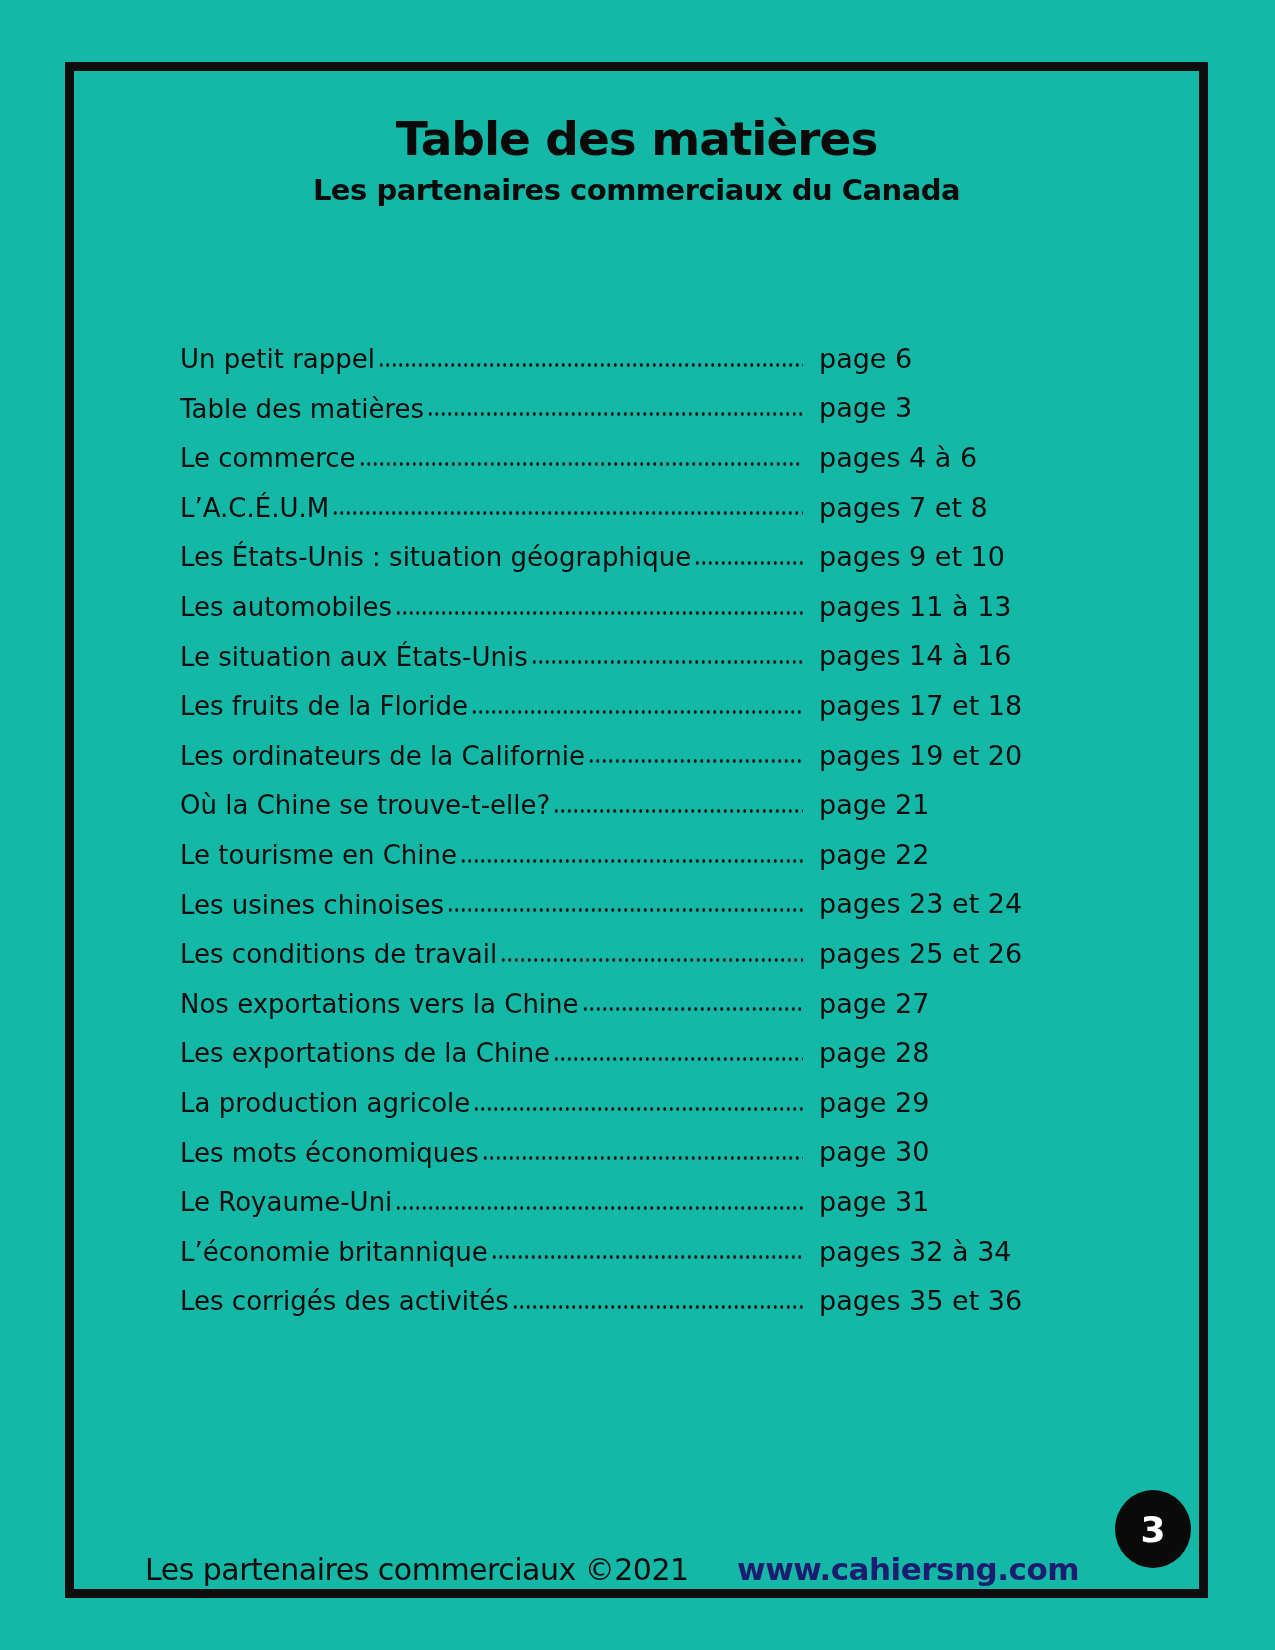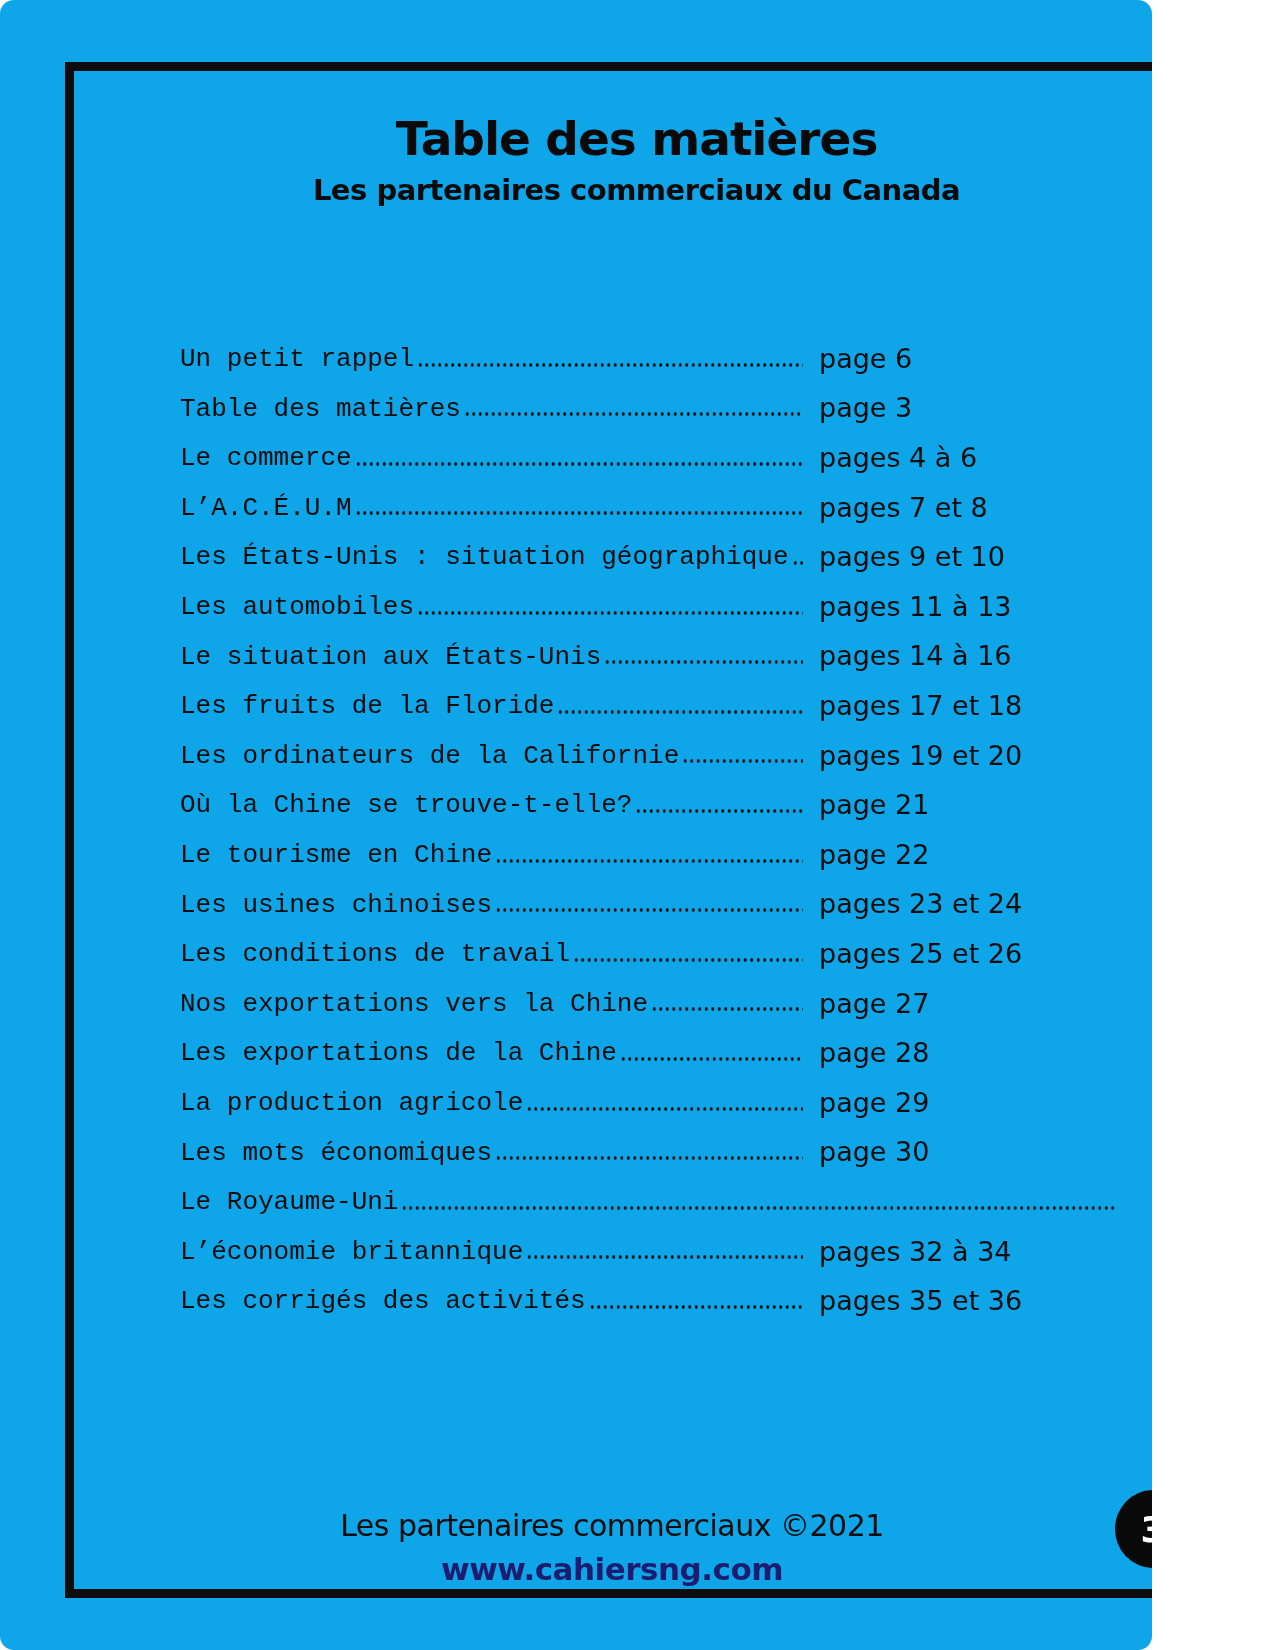--- a/index.html
+++ b/index.html
@@ -1,25 +1,24 @@
 <!DOCTYPE html>
 <html><head>
 <meta charset="utf-8">
 <title>Table des matières</title>
 <style>
   html, body { margin: 0; padding: 0; background: #ffffff; }
   .page {
     position: relative;
-    width: 1152px;
+    width: 1275px;
     height: 1650px;
-    background: #0ea5e9;
+    background: #14b8a6;
     font-family: "DejaVu Sans", sans-serif;
     color: #0d0d0d;
     overflow: hidden;
-    border-radius: 14px;
   }
   .sheet {
     position: absolute;
     left: 65px;
     top: 62px;
     width: 1125px;   
     height: 1518px;  
     border: 9px solid #0d0d0d;
   }
   .header { margin-top: 42px; text-align: center; }
@@ -46,21 +45,20 @@
   .toc-row {
     display: flex;
     align-items: flex-end;
     height: 49.6px;
   }
   .toc-label {
     flex: 0 0 auto;
     font-size: 26px;
     white-space: nowrap;
     line-height: 1.25;
-    font-family: Liberation Mono, monospace;
   }
   .leader {
     flex: 1 1 auto;
     height: 4px;
     margin: 0 4px 9px 3px;
     background-image: radial-gradient(circle, #161616 1.5px, transparent 1.9px);
     background-size: 6.5px 4px;
     background-repeat: repeat-x;
     background-position: left bottom;
     min-width: 10px;
@@ -73,22 +71,21 @@
     white-space: nowrap;
     line-height: 1.25;
   }
   .footer {
     position: absolute;
     left: 71px;
     right: 120px;
     bottom: 2px;
     display: flex;
     justify-content: space-between;
-    align-items: center;
-    flex-direction: column;
+    align-items: flex-end;
   }
   .footer-copyright {
     font-size: 30px;
     color: #0d0d0d;
     letter-spacing: -0.5px;
   }
   .footer-site {
     font-size: 31px;
     font-weight: 700;
     text-decoration: none;
@@ -232,20 +229,21 @@
 
   <div class="toc-row">
     <span class="toc-label">Les mots économiques</span>
     <span class="leader"></span>
     <span class="toc-pages">page 30</span>
   </div>
 
   <div class="toc-row">
     <span class="toc-label">Le Royaume-Uni</span>
     <span class="leader"></span>
+    <span class="toc-pages">page 31</span>
   </div>
 
   <div class="toc-row">
     <span class="toc-label">L’économie britannique</span>
     <span class="leader"></span>
     <span class="toc-pages">pages 32 à 34</span>
   </div>
 
   <div class="toc-row">
     <span class="toc-label">Les corrigés des activités</span>

